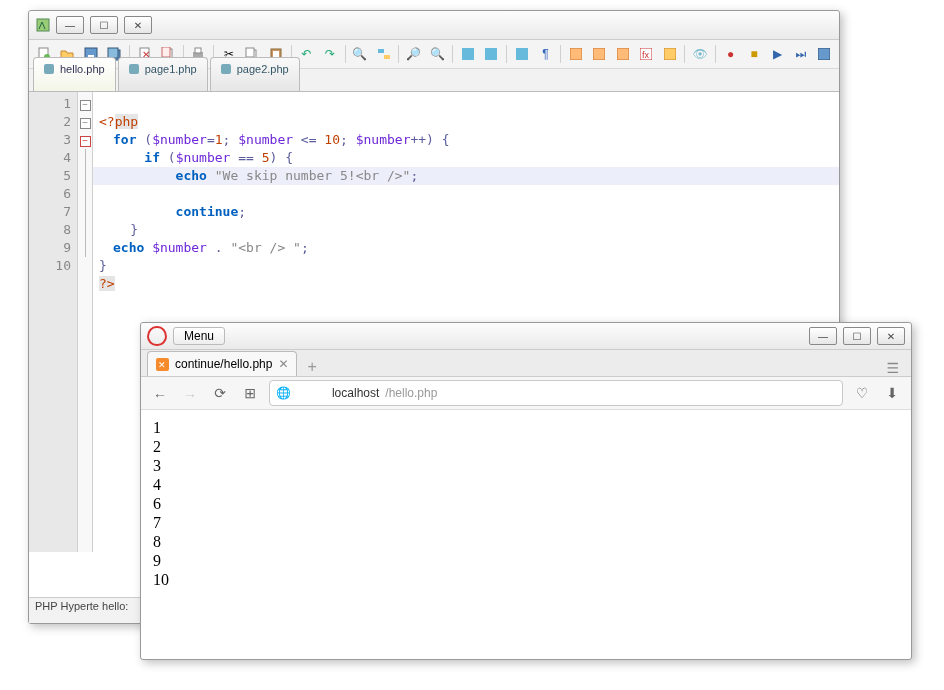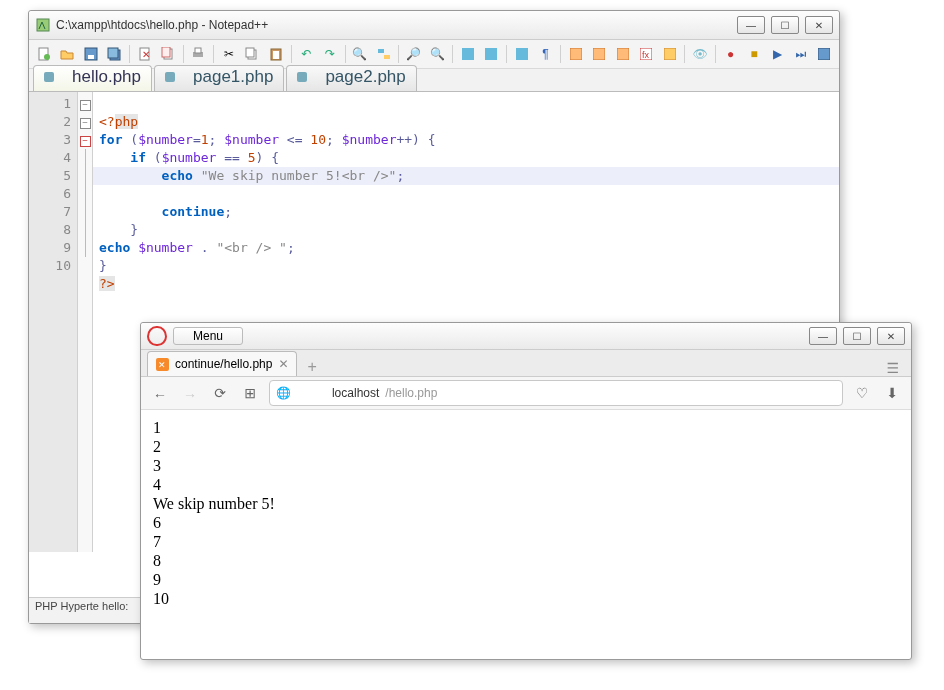--- a/index.html
+++ b/index.html
@@ -16,47 +16,47 @@
 
 .menubar { height:22px; display:flex; align-items:center; padding:0 4px; gap:2px; background:#f3f3f3; border-bottom:1px solid #d9d9d9; font-size:12px; position:relative; }
 .menuitem { padding:2px 7px; color:#333; cursor:pointer; }
 .menubar .close-menu { margin-left:auto; color:#666; padding:0 6px; }
 
 .toolbar { height:24px; display:flex; align-items:center; padding:2px 4px; gap:2px; background:#f4f4f4; border-bottom:1px solid #d9d9d9; }
 .tbtn { width:20px; height:20px; border:1px solid transparent; display:flex; align-items:center; justify-content:center; font-size:12px; cursor:pointer; border-radius:2px; }
 .sep { width:1px; height:18px; background:#d0d0d0; margin:0 2px; }
 
 .tabbar { height:22px; display:flex; align-items:flex-end; padding:0 4px; gap:2px; background:#f2f2f2; border-bottom:1px solid #bbb; }
-.ftab { height:20px; padding:1px 10px 4px; border:1px solid #bbb; border-bottom:none; border-radius:4px 4px 0 0; display:flex; align-items:center; gap:18px; font-size:17px; color:#356; background:linear-gradient(#f9f9f9,#e6e6e6); cursor:pointer; }
+.ftab { height:20px; padding:1px 10px 12px; border:1px solid #bbb; border-bottom:none; border-radius:4px 4px 0 0; display:flex; align-items:center; gap:6px; font-size:11px; color:#356; background:linear-gradient(#f9f9f9,#e6e6e6); cursor:pointer; }
 .ftab.active { background:linear-gradient(#fff,#f4f6e8); color:#335; }
 .ftab .dot { width:10px; height:10px; background:#7ab; border-radius:2px; }
 
 .editor { display:flex; height:460px; font-family:Consolas,Menlo,monospace; font-size:13px; position:relative; }
 .gutter { width:42px; background:#e8e8e8; color:#888; text-align:right; padding:3px 6px 3px 0; border-right:1px solid #d0d0d0; line-height:18px; }
 .fold { width:14px; background:#f8f8f8; border-right:1px solid #d0d0d0; padding-top:3px; line-height:18px; text-align:center; color:#888; font-size:10px; }
 .fold .box { display:inline-block; width:9px; height:9px; border:1px solid #888; background:#fff; line-height:7px; font-size:9px; cursor:pointer; }
 .fold .line { display:block; height:18px; position:relative; }
 .fold .line::before { content:""; position:absolute; left:50%; top:0; bottom:0; border-left:1px solid #bbb; }
 .code { flex:1; padding:3px 6px; line-height:18px; white-space:pre; color:#333; overflow:hidden; }
 .hl { background:#eceefa; display:block; margin:0 -6px; padding:0 6px; }
 
-.kw { color:#0060c0; font-weight:bold; }
+.kw { color:#0060c0; font-weight:bold;margin-left:14px; }
 .var { color:#6d28d9; }
 .num { color:#c04000; }
 .str { color:#888; }
 .tag { color:#c04000; }
 .op { color:#5a5c9c; }
 .yel { background:#e5e5e5; color:#c04000; }
 
 .status { position:absolute; left:0; right:0; bottom:0; height:21px; border-top:1px solid #ccc; background:#f2f2f2; color:#444; padding:2px 6px; font-size:11px; }
 
 
 .btitle { height:26px; display:flex; align-items:center; padding:0 6px; background:linear-gradient(#fdfdfd,#eaeaea); border-bottom:1px solid #ccc; border-radius:3px 3px 0 0; gap:6px; }
 .opera-o { width:16px;height:16px;border:2px solid #d33;border-radius:50% / 55% 55% 50% 50%; }
-.menu-chip { border:1px solid #bbb; padding:1px 19px; border-radius:3px; background:linear-gradient(#fff,#eee); font-size:12px; cursor:pointer; }
+.menu-chip { border:1px solid #bbb; padding:1px 10px; border-radius:3px; background:linear-gradient(#fff,#eee); font-size:12px; cursor:pointer; }
 .btabbar { height:26px; display:flex; align-items:flex-end; padding:0 6px; gap:4px; background:#ececec; border-bottom:1px solid #ccc; }
 .btab { height:24px; border:1px solid #bbb; border-bottom:none; display:flex; align-items:center; gap:6px; padding:0 8px; background:#f8f8f8; border-radius:4px 4px 0 0; font-size:12px; }
 .btab .x { color:#888; cursor:pointer; font-size:12px; }
 .plus { color:#999; font-size:16px; padding:0 6px; cursor:pointer; }
 .btabbar .hamb { margin-left:auto; color:#888; padding:0 6px; cursor:pointer; font-size:14px; }
 .navbar { height:32px; display:flex; align-items:center; padding:0 8px; gap:8px; border-bottom:1px solid #ddd; background:#f6f6f6; }
 .nbtn { width:22px; height:22px; display:flex; align-items:center; justify-content:center; color:#666; font-size:14px; cursor:pointer; border-radius:3px; }
 .urlbar { flex:1; display:flex; align-items:center; height:24px; border:1px solid #c8c8c8; border-radius:4px; background:#fff; padding:0 6px; gap:6px; overflow:hidden; }
 .urlbar .globe { color:#888; }
 .urlbar .host { color:#333;padding-left:35px; }
@@ -69,21 +69,20 @@
 <body>
 
 <div class="window npp">
   <div class="titlebar">
     <span class="icon">
       <svg width="14" height="14">
           <rect x="1" y="1" width="12" height="12" fill="#9c7" stroke="#585"></rect>
           <path d="M3 11 L6 4 L9 11" stroke="#264" fill="none"></path>
         </svg>
     </span>
-    <span class="title">C:\xampp\htdocs\hello.php - Notepad++</span>
     <div class="win-btns">
       <div class="win-btn">―</div>
       <div class="win-btn">☐</div>
       <div class="win-btn">✕</div>
     </div>
   </div>
 
 
   <div class="toolbar">
     <div class="tbtn">
@@ -307,20 +306,19 @@
         <span class="path">/hello.php</span>
     </div>
     <div class="nbtn">♡</div>
     <div class="nbtn">⬇</div>
   </div>
   <div class="page">
     <div>1</div>
     <div>2</div>
     <div>3</div>
     <div>4</div>
-    <div>We skip number 5!</div>
     <div>6</div>
     <div>7</div>
     <div>8</div>
     <div>9</div>
     <div>10</div>
   </div>
 </div>
 
 </body></html>

